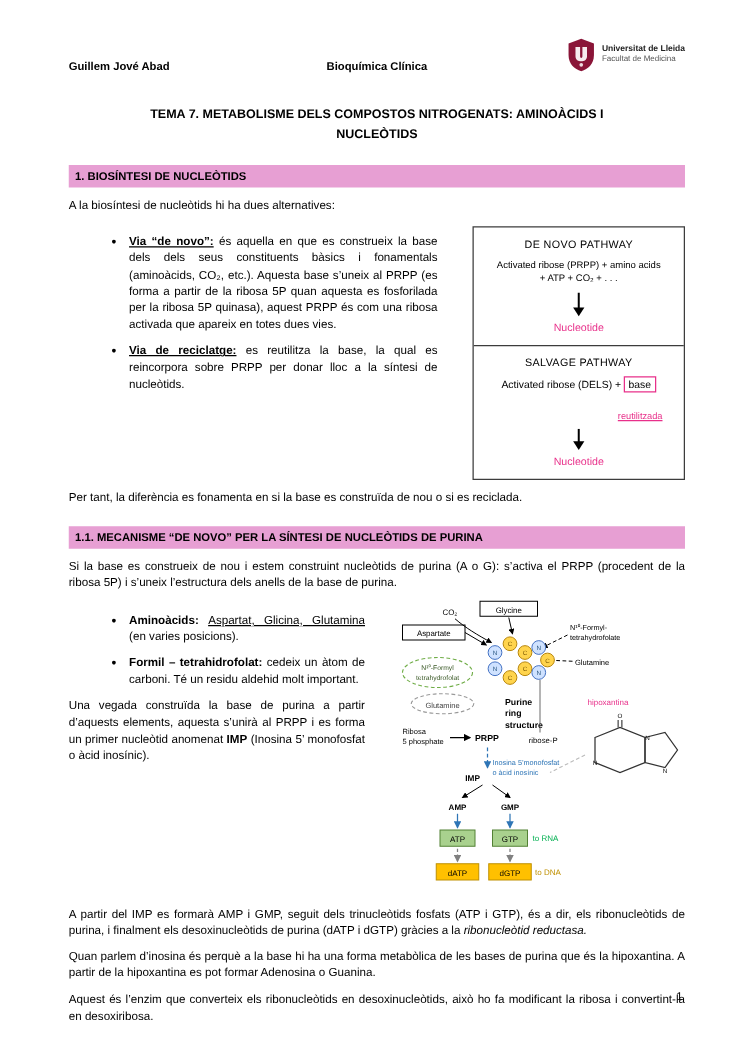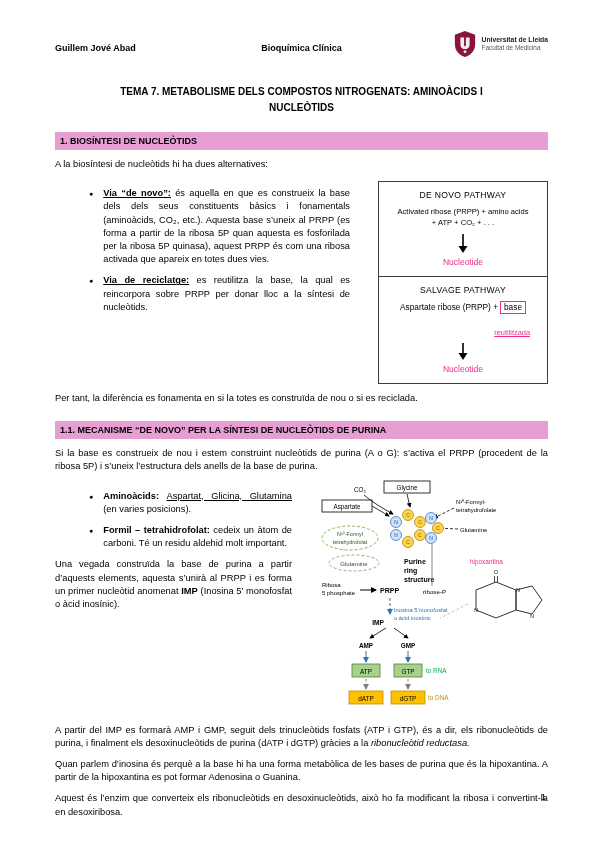--- a/index.html
+++ b/index.html
@@ -2,21 +2,21 @@
 <html style="--section-bar: #e79fd3; --pink: #e8308a; --blue: #2e75b6; --green-box: #a9d18e; --rna-green: #00b050; --orange-box: #ffc000; --dna-gold: #bf9000;"><head>
 <meta charset="utf-8">
 <style>
   html,body { margin:0; padding:0; background:#fff; }
   .page {
     position:relative; width:600px; height:848px; background:#fff; overflow:hidden;
     padding:30px 52px 0 55px; box-sizing:border-box;
     font-family:"Liberation Sans", sans-serif; color:#000;
   }
   
-  .hdr { display:flex; align-items:center; font-size:9px; font-weight:700; }
+  .hdr { display:flex; align-items:flex-end; font-size:9px; font-weight:700; }
   .hdr-author { flex:1; padding-top:8px; }
   .hdr-course { flex:0 0 auto; padding-top:8px; }
   .hdr-right { flex:1; display:flex; justify-content:flex-end; }
   .logo { display:flex; align-items:center; gap:5px; }
   .logo-text { font-weight:400; line-height:1.35; color:#3a3a3a; }
   .logo-text .l1 { font-size:6.8px; font-weight:700; color:#222; }
   .logo-text .l2 { font-size:6.4px; color:#555; }
   
   .doc-title { font-size:10px; font-weight:700; text-align:center; margin:26px 42px 10px; line-height:1.6; }
   
@@ -94,32 +94,32 @@
         <div class="pb-line">Activated ribose (PRPP) + amino acids</div>
         <div class="pb-line">+ ATP + CO₂ + . . .</div>
         <svg class="arrow-down" width="12" height="20" viewBox="0 0 12 20">
           <line x1="6" y1="0" x2="6" y2="13" stroke="#000" stroke-width="1.6"></line>
           <polygon points="1.5,12 10.5,12 6,19" fill="#000"></polygon>
         </svg>
         <div class="pb-product pink">Nucleotide</div>
       </div>
       <div class="pb-sec salvage">
         <div class="pb-title">SALVAGE PATHWAY</div>
-        <div class="pb-line-lg"><span>Aspartate ribose (PRPP) +</span><span class="base-chip">base</span></div>
+        <div class="pb-line-lg"><span>Activated ribose (DELS) +</span><span class="base-chip">base</span></div>
         <div class="pb-note">reutilitzada</div>
         <svg class="arrow-down" width="12" height="18" viewBox="0 0 12 18">
           <line x1="6" y1="0" x2="6" y2="11" stroke="#000" stroke-width="1.6"></line>
           <polygon points="1.5,10 10.5,10 6,17" fill="#000"></polygon>
         </svg>
         <div class="pb-product pink">Nucleotide</div>
       </div>
     </aside>
   </div>
 
-  <p class="body">Per tant, la diferència es fonamenta en si la totes es construïda de nou o si es reciclada.</p>
+  <p class="body">Per tant, la diferència es fonamenta en si la base es construïda de nou o si es reciclada.</p>
 
   <div class="sec-bar">1.1. MECANISME “DE NOVO” PER LA SÍNTESI DE NUCLEÒTIDS DE PURINA</div>
   <p class="body">Si la base es construeix de nou i estem construint nucleòtids de purina (A o G): s’activa el PRPP (procedent de la ribosa 5P) i s’uneix l’estructura dels anells de la base de purina.</p>
 
   <div class="row">
     <div class="col">
       <ul class="bullets">
         <li>
           <span class="marker">●</span>
           <span class="li-text"><span class="lead">Aminoàcids: </span><span class="u">Aspartat, Glicina, Glutamina</span><span> (en varies posicions).</span></span>

